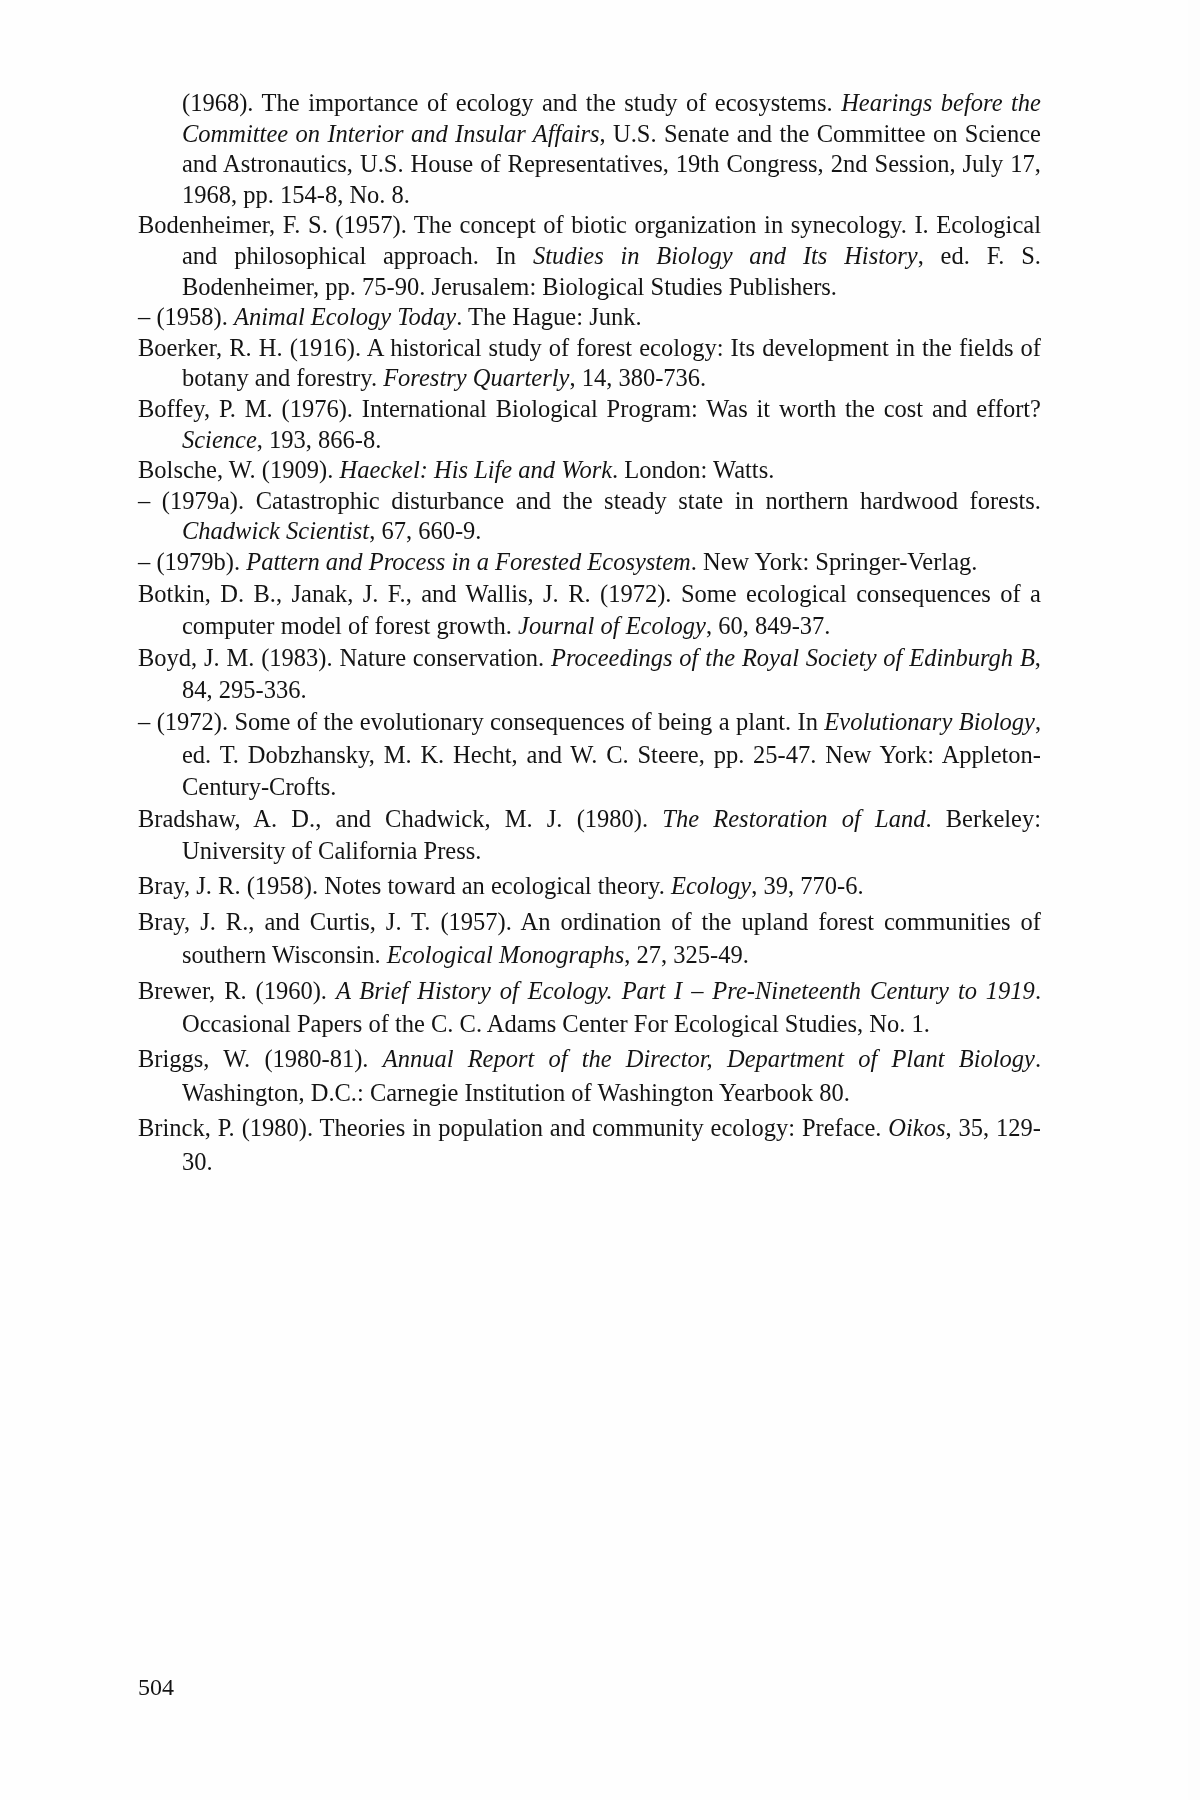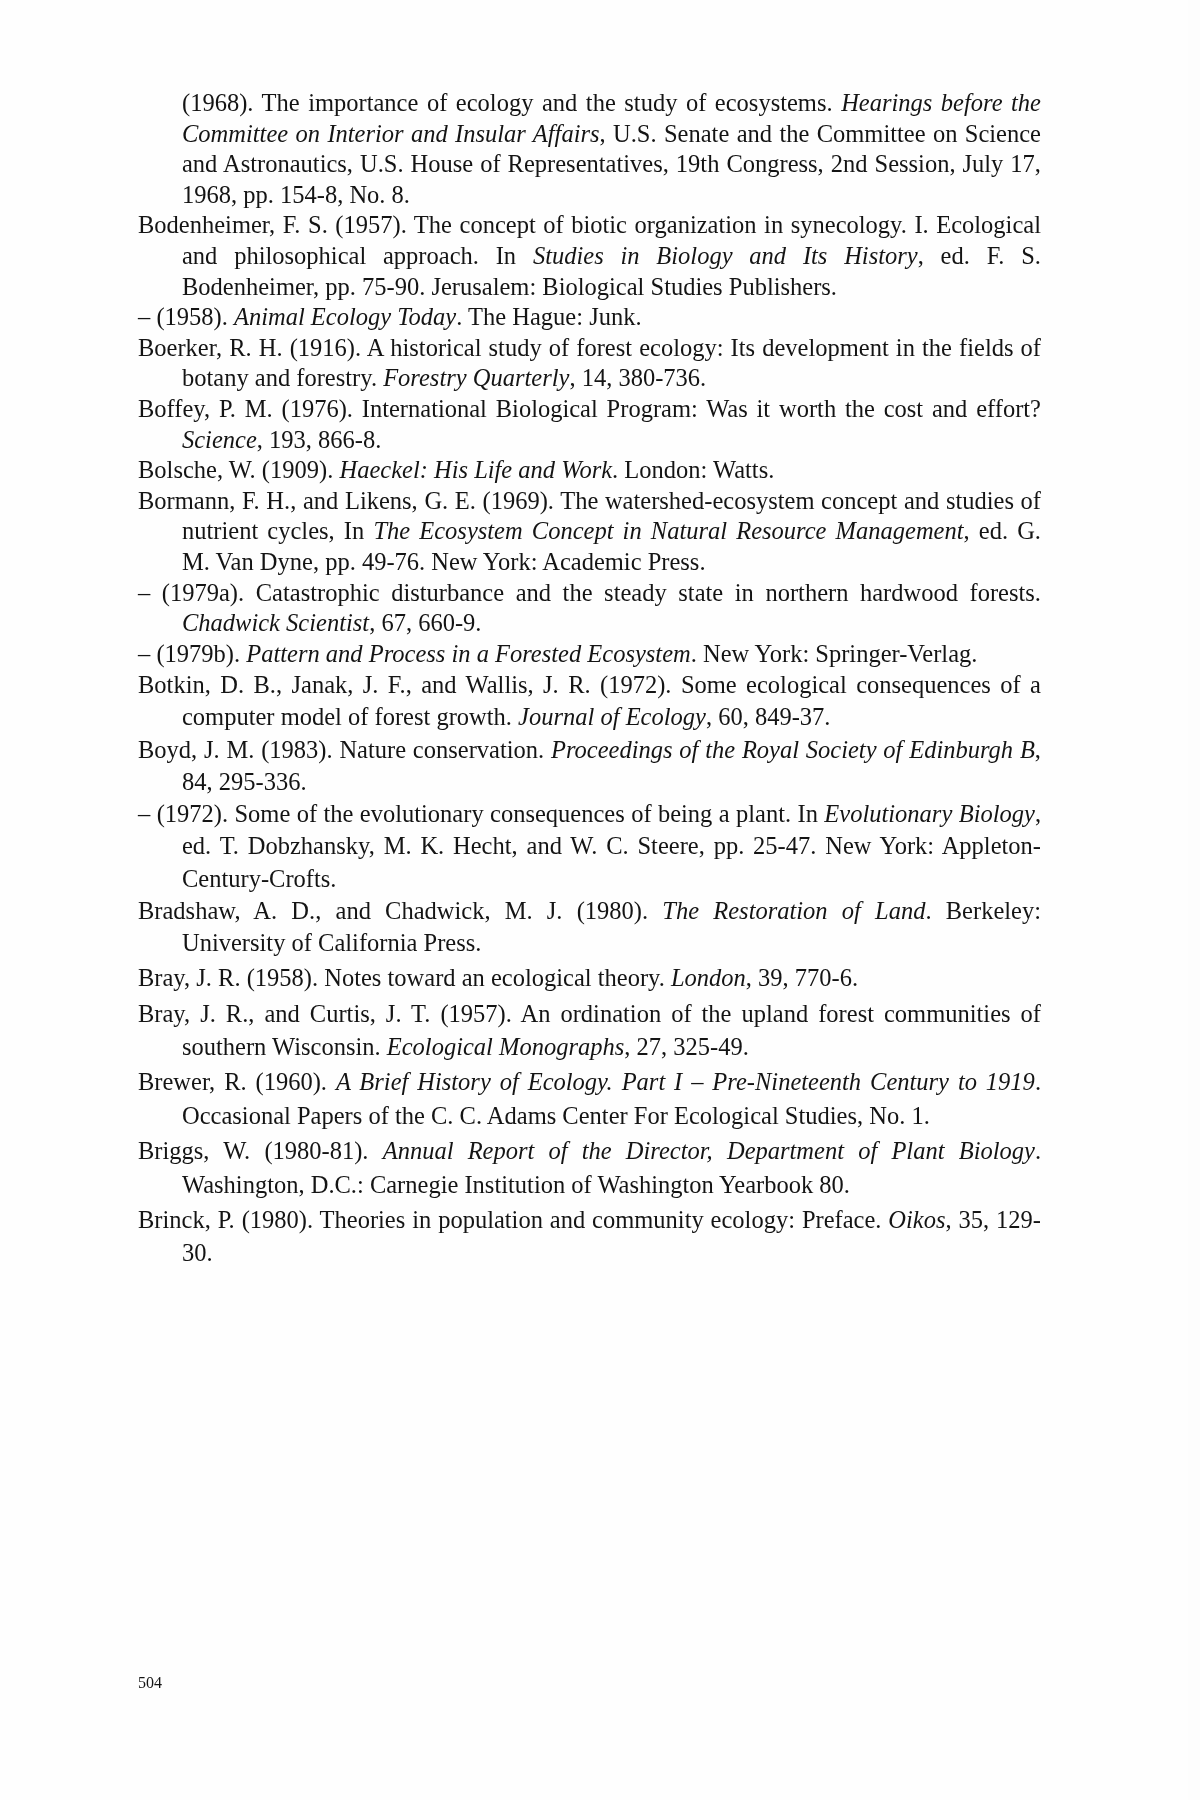--- a/index.html
+++ b/index.html
@@ -39,41 +39,40 @@
       padding-left: 44px;
       text-indent: 0;
     }
     .ref.lower { line-height: 32.2px; }
     .ref.lowest { line-height: 33.4px; margin-top: 2px; }
     .ref i { font-style: italic; }
     .page-number {
       position: absolute;
       left: 138px;
       top: 1674px;
-      font-size: 16px;
+      font-size: 24px;
     }
   </style>
 </head>
 <body>
 
 <div class="page">
   <div class="refs" id="refs">
       <p class="ref cont"><span>(1968). The importance of ecology and the study of ecosystems. </span><i>Hearings before the Committee on Interior and Insular Affairs</i><span>, U.S. Senate and the Committee on Science and Astronautics, U.S. House of Representatives, 19th Congress, 2nd Session, July 17, 1968, pp. 154-8, No. 8.</span></p>
       <p class="ref"><span>Bodenheimer, F. S. (1957). The concept of biotic organization in synecology. I. Ecological and philosophical approach. In </span><i>Studies in Biology and Its History</i><span>, ed. F. S. Bodenheimer, pp. 75-90. Jerusalem: Biological Studies Publishers.</span></p>
       <p class="ref"><span>– (1958). </span><i>Animal Ecology Today</i><span>. The Hague: Junk.</span></p>
       <p class="ref"><span>Boerker, R. H. (1916). A historical study of forest ecology: Its development in the fields of botany and forestry. </span><i>Forestry Quarterly</i><span>, 14, 380-736.</span></p>
       <p class="ref"><span>Boffey, P. M. (1976). International Biological Program: Was it worth the cost and effort? </span><i>Science</i><span>, 193, 866-8.</span></p>
       <p class="ref"><span>Bolsche, W. (1909). </span><i>Haeckel: His Life and Work</i><span>. London: Watts.</span></p>
-      <p class="ref"><span>Bormann, F. H., and Likens, G. E. (1969). The watershed-ecosystem concept and studies of nutrient cycles, In </span><i>The Ecosystem Concept in Natural Resource Management</i><span>, ed. G. M. Van Dyne, pp. 49-76. New York: Academic Press.</span></p>
       <p class="ref"><span>– (1979a). Catastrophic disturbance and the steady state in northern hardwood forests. </span><i>Chadwick Scientist</i><span>, 67, 660-9.</span></p>
       <p class="ref"><span>– (1979b). </span><i>Pattern and Process in a Forested Ecosystem</i><span>. New York: Springer-Verlag.</span></p>
       <p class="ref lower"><span>Botkin, D. B., Janak, J. F., and Wallis, J. R. (1972). Some ecological consequences of a computer model of forest growth. </span><i>Journal of Ecology</i><span>, 60, 849-37.</span></p>
       <p class="ref lower"><span>Boyd, J. M. (1983). Nature conservation. </span><i>Proceedings of the Royal Society of Edinburgh B</i><span>, 84, 295-336.</span></p>
       <p class="ref lower"><span>– (1972). Some of the evolutionary consequences of being a plant. In </span><i>Evolutionary Biology</i><span>, ed. T. Dobzhansky, M. K. Hecht, and W. C. Steere, pp. 25-47. New York: Appleton-Century-Crofts.</span></p>
       <p class="ref lower"><span>Bradshaw, A. D., and Chadwick, M. J. (1980). </span><i>The Restoration of Land</i><span>. Berkeley: University of California Press.</span></p>
-      <p class="ref lowest"><span>Bray, J. R. (1958). Notes toward an ecological theory. </span><i>London</i><span>, 39, 770-6.</span></p>
+      <p class="ref lowest"><span>Bray, J. R. (1958). Notes toward an ecological theory. </span><i>Ecology</i><span>, 39, 770-6.</span></p>
       <p class="ref lowest"><span>Bray, J. R., and Curtis, J. T. (1957). An ordination of the upland forest communities of southern Wisconsin. </span><i>Ecological Monographs</i><span>, 27, 325-49.</span></p>
       <p class="ref lowest"><span>Brewer, R. (1960). </span><i>A Brief History of Ecology. Part I – Pre-Nineteenth Century to 1919</i><span>. Occasional Papers of the C. C. Adams Center For Ecological Studies, No. 1.</span></p>
       <p class="ref lowest"><span>Briggs, W. (1980-81). </span><i>Annual Report of the Director, Department of Plant Biology</i><span>. Washington, D.C.: Carnegie Institution of Washington Yearbook 80.</span></p>
       <p class="ref lowest"><span>Brinck, P. (1980). Theories in population and community ecology: Preface. </span><i>Oikos</i><span>, 35, 129-30.</span></p>
     </div>
   <div class="page-number">504</div>
 </div>
 
 </body></html>

